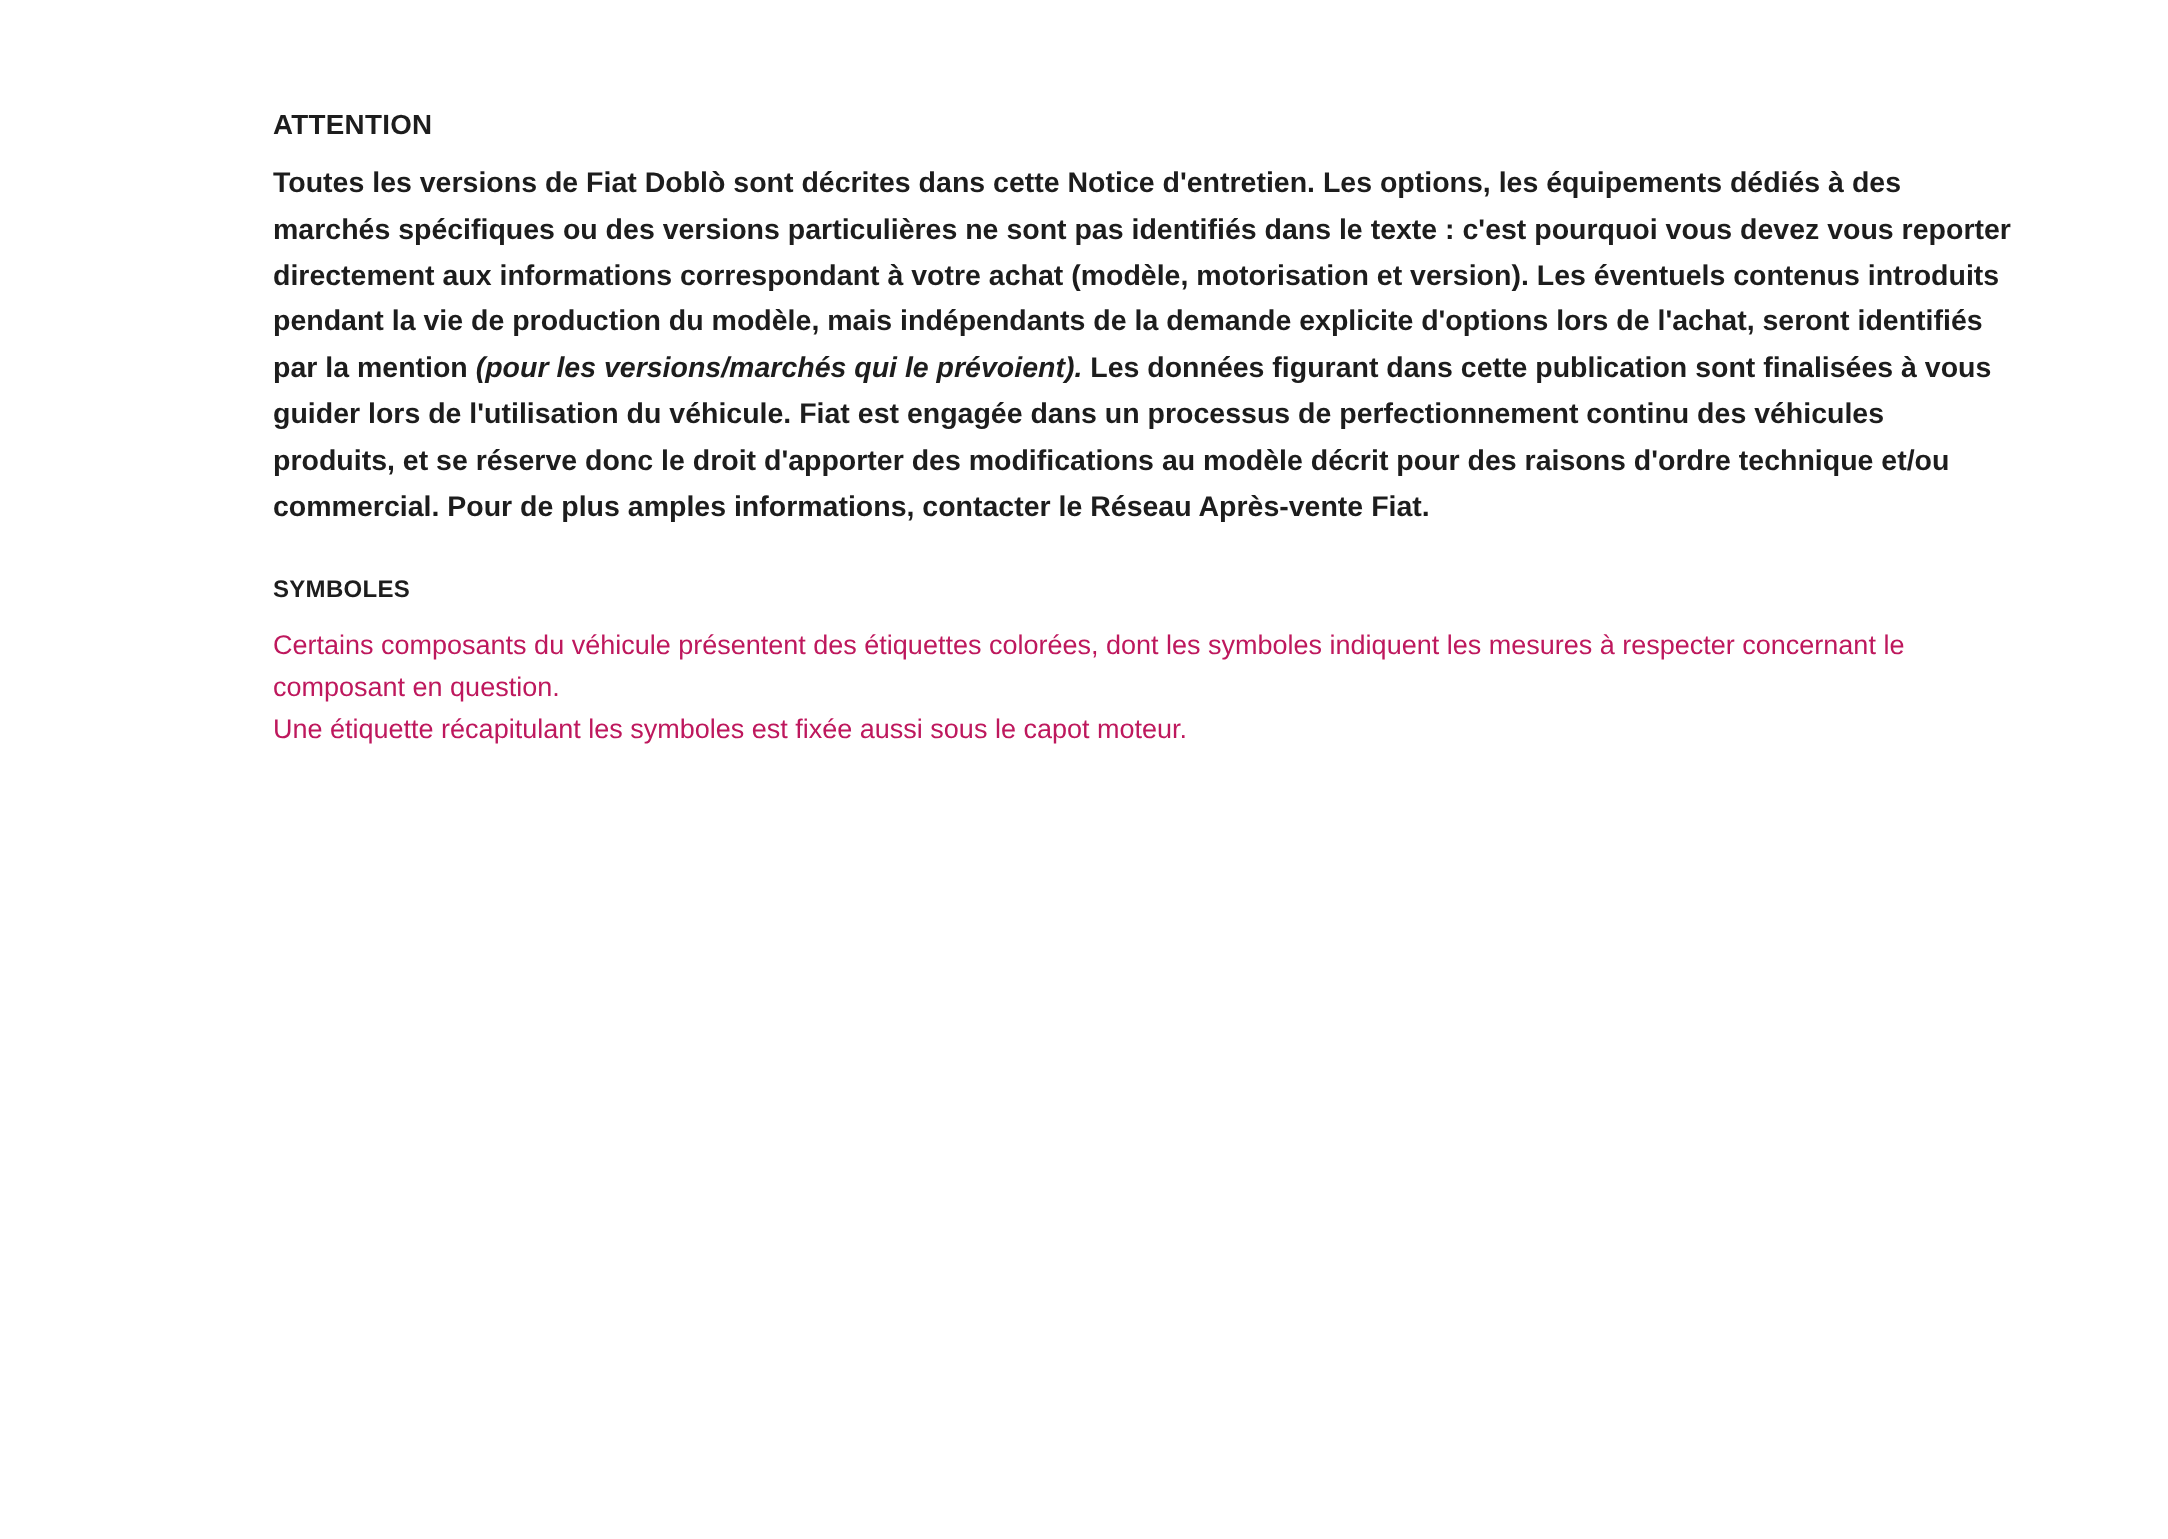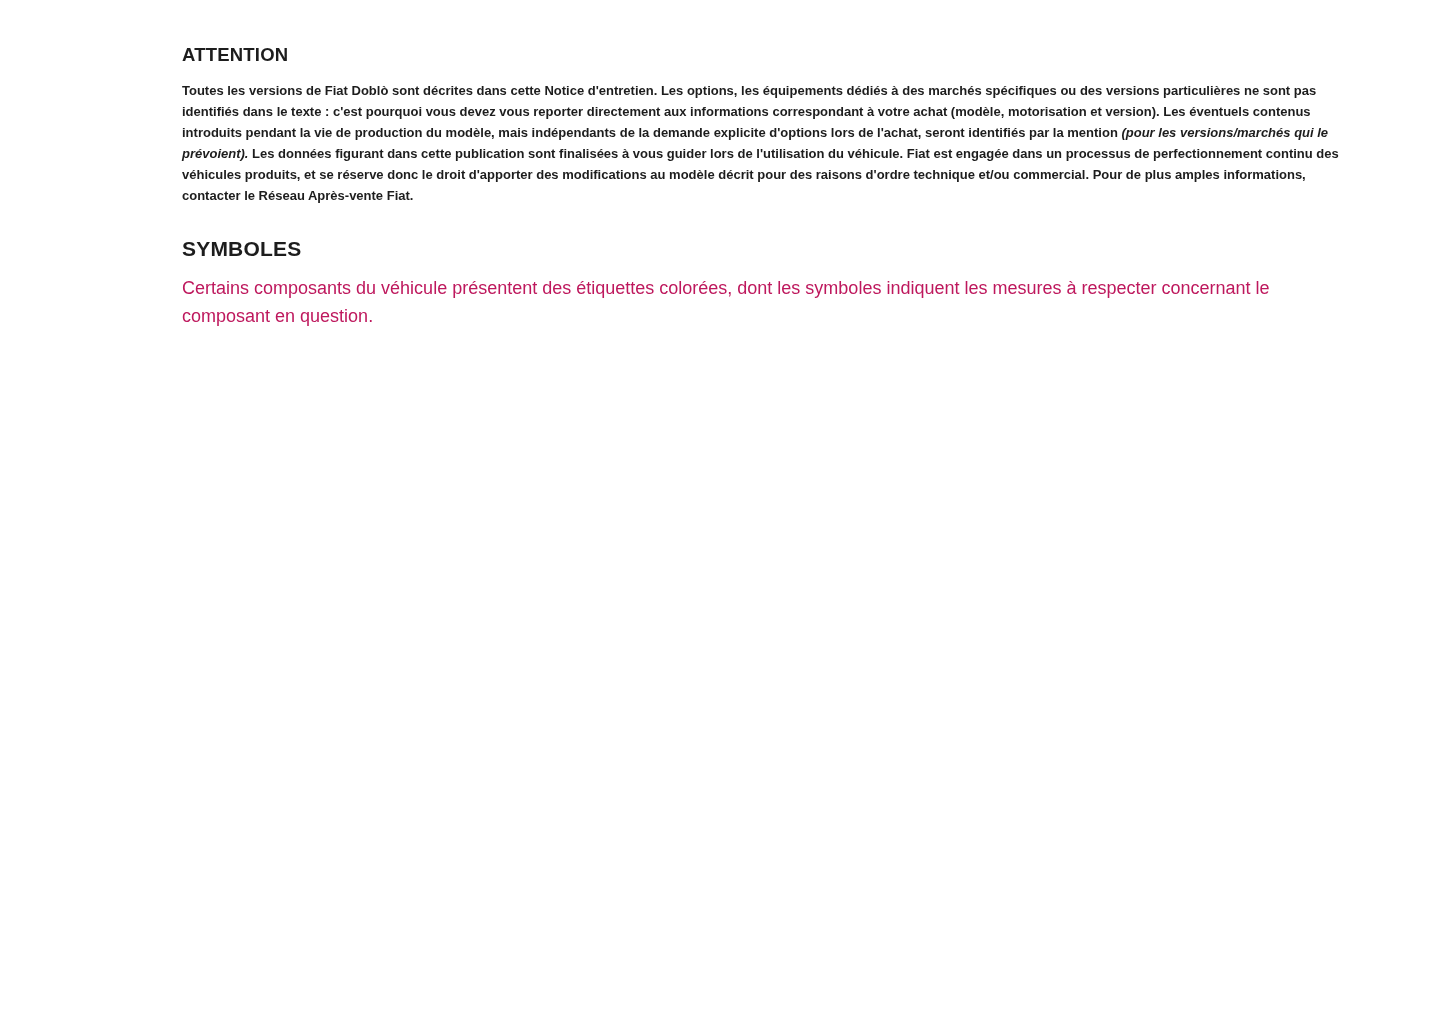--- a/index.html
+++ b/index.html
@@ -12,47 +12,47 @@
     height: 1026px;
     font-family: "Liberation Sans", sans-serif;
     color: #2b2b2b;
     -webkit-font-smoothing: antialiased;
   }
   .page {
     position: relative;
     width: 1445px;
     height: 1026px;
     box-sizing: border-box;
-    padding: 44px 104px 0 182px;
+    padding: 72px 104px 0 182px;
   }
   .section-heading {
     font-size: 18.5px;
     font-weight: bold;
     letter-spacing: 0.2px;
     color: #1d1d1d;
     margin: 0 0 14px 0;
     line-height: 1.2;
   }
   .attention-body {
-    font-size: 13px;
+    font-size: 19px;
     font-weight: bold;
     color: #1d1d1d;
     line-height: 1.62;
     margin: 0;
     max-width: 1160px;
     text-align: left;
   }
   .attention-body .italic {
     font-style: italic;
   }
   .attention-block {
     margin-bottom: 30px;
   }
   .symbols-heading {
-    font-size: 21px;
+    font-size: 16px;
     font-weight: bold;
     letter-spacing: 0.2px;
     color: #1d1d1d;
     margin: 0 0 12px 0;
     line-height: 1.2;
   }
   .symbols-body {
     font-size: 18px;
     font-weight: normal;
     color: #be185d;
@@ -71,16 +71,17 @@
 
   <section class="attention-block">
     <h2 class="section-heading">ATTENTION</h2>
     <p class="attention-body"><span>Toutes les versions de Fiat Doblò sont décrites dans cette Notice d'entretien. Les options, les équipements dédiés à des marchés spécifiques ou des versions particulières ne sont pas identifiés dans le texte : c'est pourquoi vous devez vous reporter directement aux informations correspondant à votre achat (modèle, motorisation et version). Les éventuels contenus introduits pendant la vie de production du modèle, mais indépendants de la demande explicite d'options lors de l'achat, seront identifiés par la mention </span><span class="italic">(pour les versions/marchés qui le prévoient).</span><span> Les données figurant dans cette publication sont finalisées à vous guider lors de l'utilisation du véhicule. Fiat est engagée dans un processus de perfectionnement continu des véhicules produits, et se réserve donc le droit d'apporter des modifications au modèle décrit pour des raisons d'ordre technique et/ou commercial. Pour de plus amples informations, contacter le Réseau Après-vente Fiat.</span></p>
   </section>
 
   <section class="symbols-block">
     <h2 class="symbols-heading">SYMBOLES</h2>
     <div class="symbols-body">
       <p>Certains composants du véhicule présentent des étiquettes colorées, dont les symboles indiquent les mesures à respecter concernant le composant en question.</p>
+      <p>Une étiquette récapitulant les symboles est fixée aussi sous le capot moteur.</p>
     </div>
   </section>
 
 </div>
 
 </body></html>

